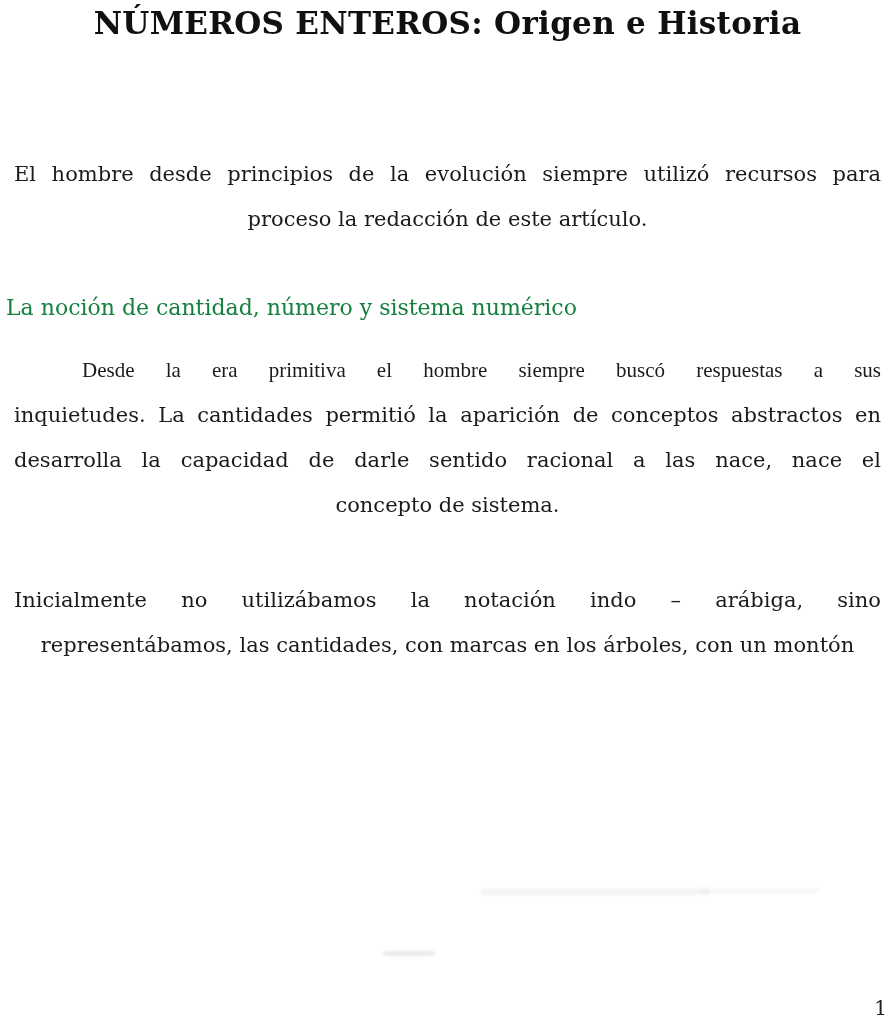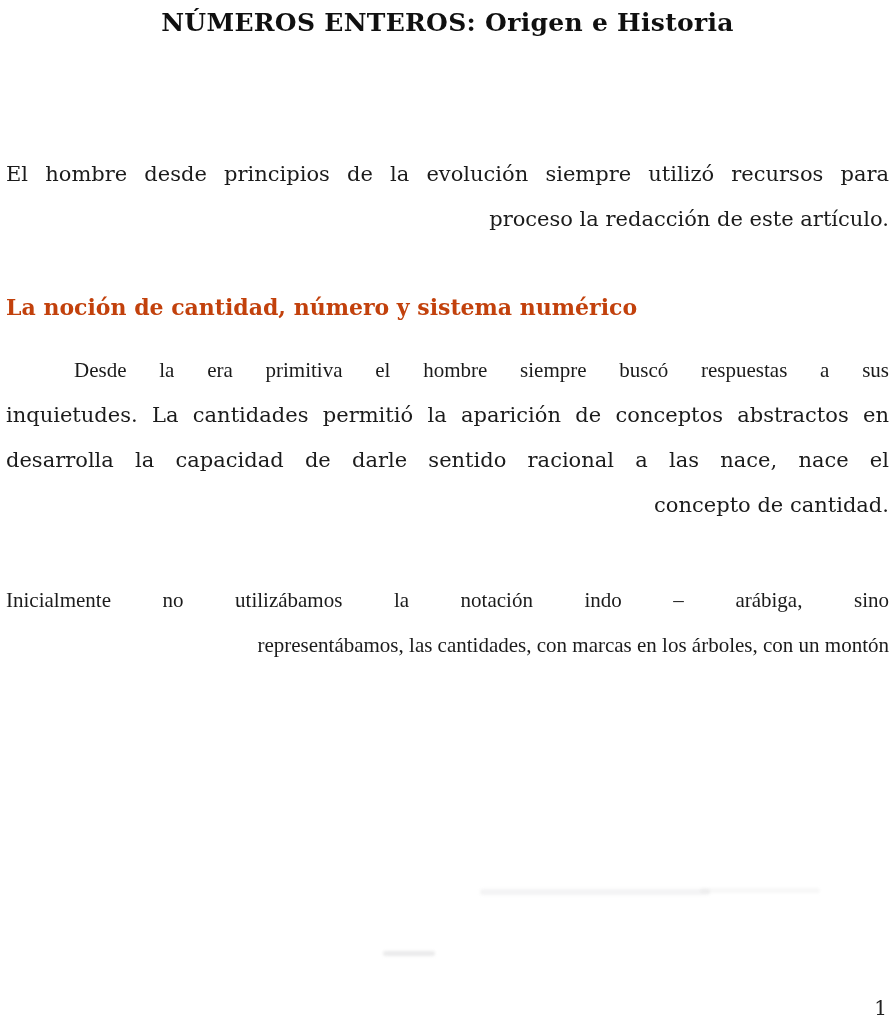--- a/index.html
+++ b/index.html
@@ -14,56 +14,56 @@
     margin: 0 auto;
     background: #ffffff;
     box-sizing: border-box;
     padding: 0 6px;
     overflow: hidden;
     font-family: "DejaVu Serif", "Liberation Serif", serif;
     color: #1b1b1b;
   }
   .doc-title {
     margin-top: 2px;
-    font-size: 25px;
+    font-size: 31px;
     line-height: 42px;
     font-weight: bold;
     text-align: center;
     color: #101010;
     letter-spacing: 0.3px;
   }
-  .para { margin: 0; }
+  .para { margin: 8px; }
   .line {
     font-size: 21px;
     line-height: 45px;
     color: #1b1b1b;
     white-space: normal;
   }
   .just {
     text-align: justify;
     text-align-last: justify;
   }
   .last {
-    text-align: right;
+    text-align: center;
   }
   .indent {
     padding-left: 68px;
     font-family: Liberation Serif, serif;
   }
   .p-intro   { margin-top: 108px; }
   .p-second  { margin-top: 50px; }
   .section-heading {
     margin-top: 43px;
     font-size: 22px;
     line-height: 45px;
-    font-weight: bold;
-    color: #c2410c;
+    font-weight: normal;
+    color: #15803d;
   }
   .p-third   { margin-top: 0; }
-  .p-fourth  { margin-top: 50px; font-family: Liberation Serif, serif; }
+  .p-fourth  { margin-top: 50px; }
   .smudge {
     position: absolute;
     border-radius: 4px;
     filter: blur(1.5px);
     pointer-events: none;
   }
   .smudge-a {
     left: 480px; top: 889px;
     width: 230px; height: 6px;
     background: rgba(190,190,195,0.18);
@@ -99,21 +99,21 @@
     <div class="line last">proceso la redacción de este artículo.</div>
   </div>
 
 
   <h2 class="section-heading">La noción de cantidad, número y sistema numérico</h2>
 
   <div class="para p-third">
     <div class="line just indent">Desde la era primitiva el hombre siempre buscó respuestas a sus</div>
     <div class="line just">inquietudes. La cantidades permitió la aparición de conceptos abstractos en</div>
     <div class="line just">desarrolla la capacidad de darle sentido racional a las nace, nace el</div>
-    <div class="line last">concepto de cantidad.</div>
+    <div class="line last">concepto de sistema.</div>
   </div>
 
   <div class="para p-fourth">
     <div class="line just">Inicialmente no utilizábamos la notación indo – arábiga, sino</div>
     <div class="line last">representábamos, las cantidades, con marcas en los árboles, con un montón</div>
   </div>
 
   <div class="smudge smudge-a"></div>
   <div class="smudge smudge-b"></div>
   <div class="smudge smudge-c"></div>

